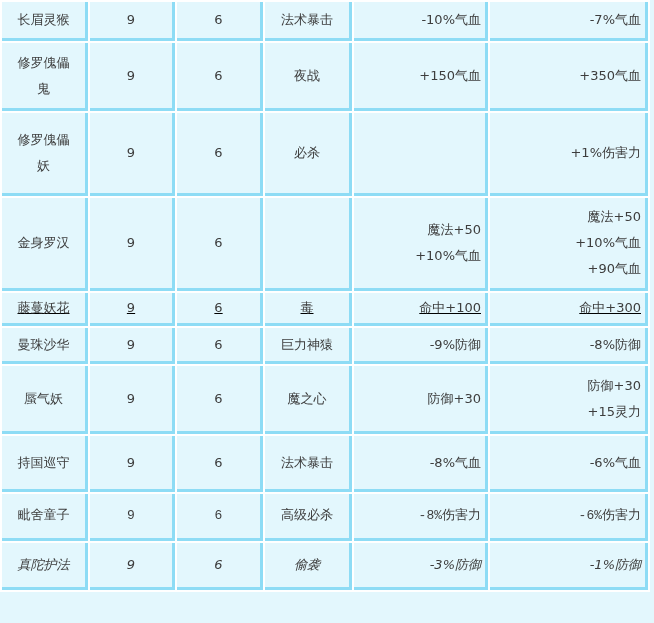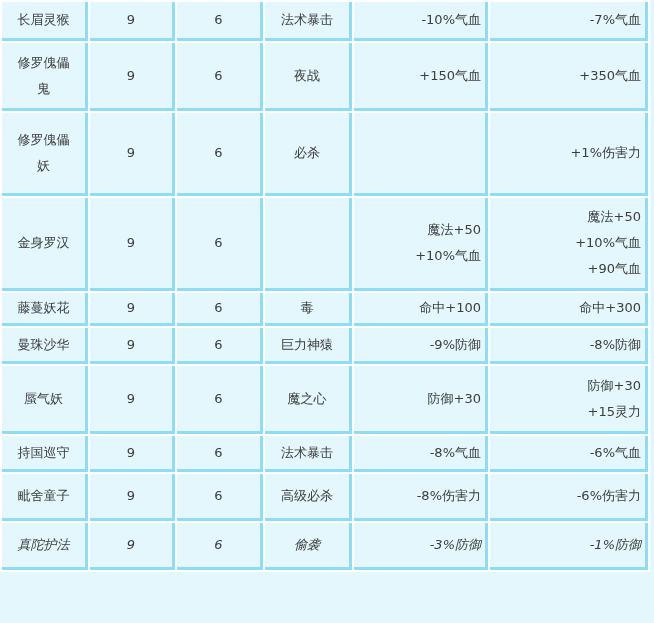--- a/index.html
+++ b/index.html
@@ -103,21 +103,21 @@
           <td class="effect-cell">
             <div class="line">魔法+50</div>
             <div class="line">+10%气血</div>
           </td>
           <td class="effect-cell">
             <div class="line">魔法+50</div>
             <div class="line">+10%气血</div>
             <div class="line">+90气血</div>
           </td>
         </tr>
-        <tr style="height: 32px;">
+        <tr style="height: 32px; text-decoration: underline;">
           <td class="name-cell">藤蔓妖花</td>
           <td class="num-cell">9</td>
           <td class="num-cell">6</td>
           <td class="skill-cell">毒</td>
           <td class="effect-cell">
             <div class="line">命中+100</div>
           </td>
           <td class="effect-cell">
             <div class="line">命中+300</div>
           </td>
@@ -140,33 +140,33 @@
           <td class="num-cell">6</td>
           <td class="skill-cell">魔之心</td>
           <td class="effect-cell">
             <div class="line">防御+30</div>
           </td>
           <td class="effect-cell">
             <div class="line">防御+30</div>
             <div class="line">+15灵力</div>
           </td>
         </tr>
-        <tr style="height: 36px; margin-top: 32px;">
+        <tr style="height: 56px; margin-top: 32px;">
           <td class="name-cell">持国巡守</td>
           <td class="num-cell">9</td>
           <td class="num-cell">6</td>
           <td class="skill-cell">法术暴击</td>
           <td class="effect-cell">
             <div class="line">-8%气血</div>
           </td>
           <td class="effect-cell">
             <div class="line">-6%气血</div>
           </td>
         </tr>
-        <tr style="height: 47px;">
+        <tr style="height: 47px; font-family: Liberation Mono, monospace;">
           <td class="name-cell">毗舍童子</td>
           <td class="num-cell">9</td>
           <td class="num-cell">6</td>
           <td class="skill-cell">高级必杀</td>
           <td class="effect-cell">
             <div class="line">-8%伤害力</div>
           </td>
           <td class="effect-cell">
             <div class="line">-6%伤害力</div>
           </td>

